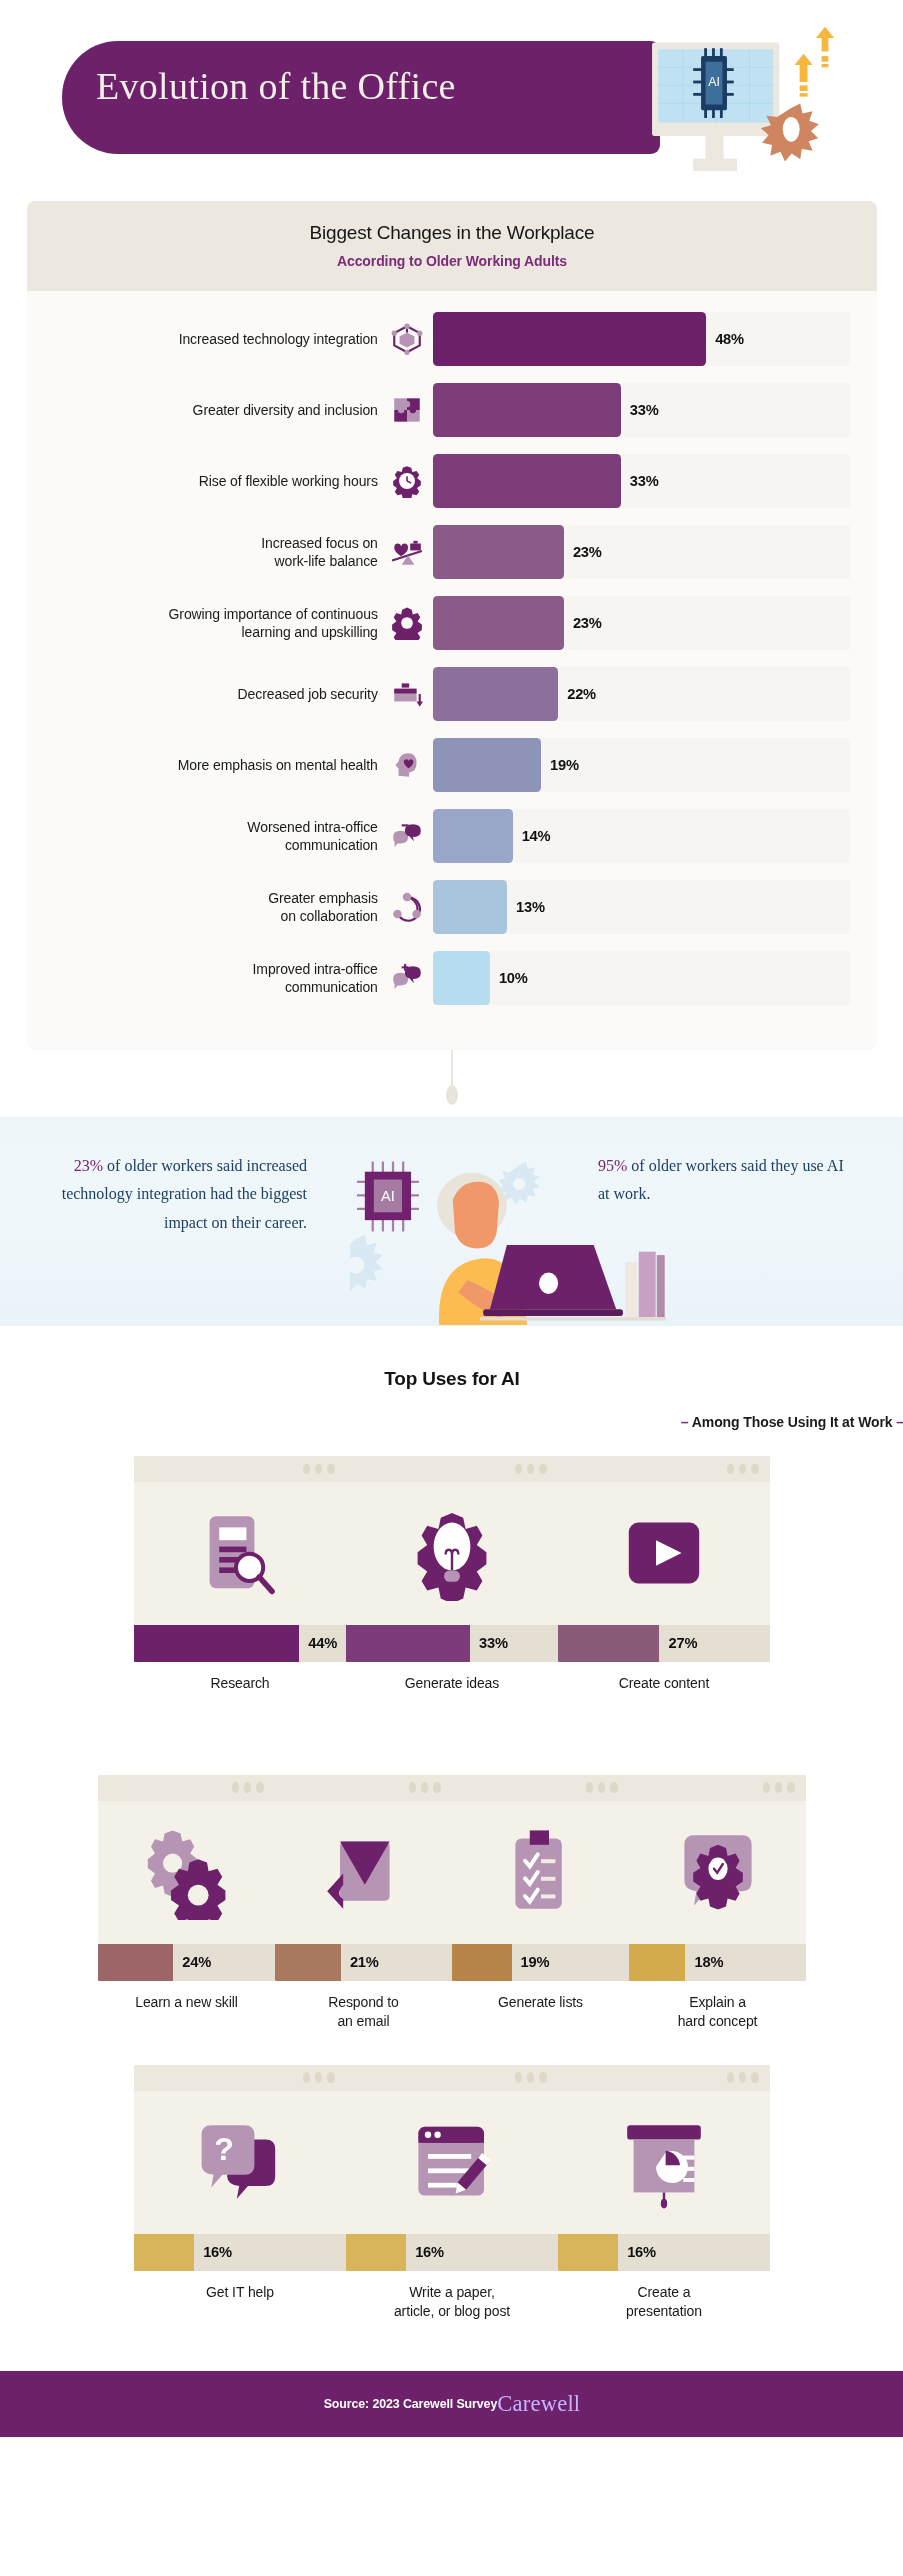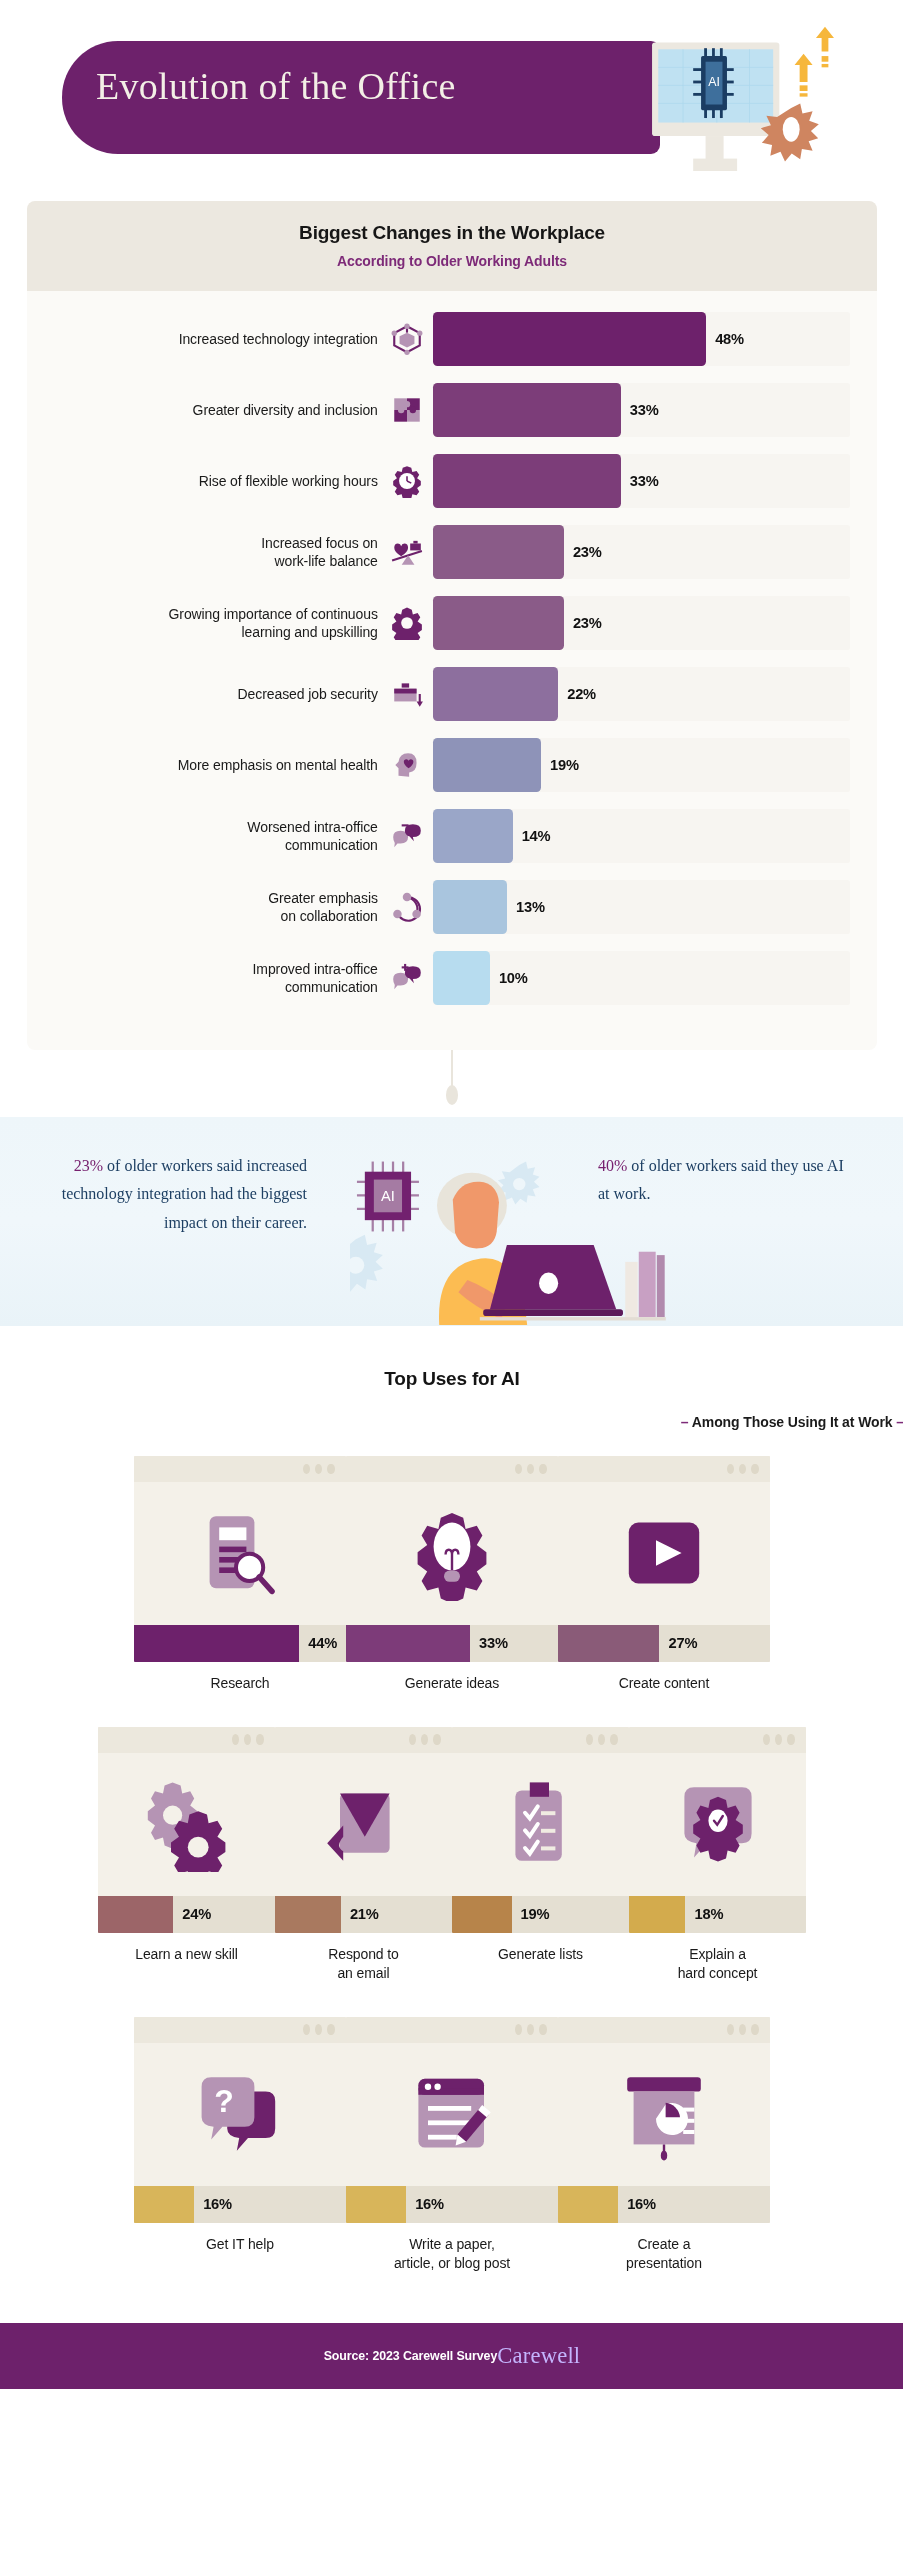--- a/index.html
+++ b/index.html
@@ -44,21 +44,21 @@
   .chart-section { position: relative; padding: 0 0 0 0; }
   .chart-head {
     margin: 8.5px 27px 0 27px;
     background: #ece8e0;
     border-radius: 8px 8px 0 0;
     padding: 21.4px 0 22.6px 0;
     text-align: center;
   }
   .chart-title {
     font-size: 19px;
-    font-weight: 700;
+    font-weight: 400;
     letter-spacing: -0.2px;
     color: #161616;
   }
   .chart-subtitle {
     margin-top: 9px;
     font-size: 14px;
     font-weight: 600;
     color: #7d2a78;
     letter-spacing: -0.1px;
   }
@@ -181,21 +181,21 @@
   .uses-sub .dash { color: #7d2a78; }
 
   .card-row {
     display: flex;
     justify-content: center;
     margin-top: 26px;
   }
   .card-row.r2 { margin-top: 33px; }
   .card-row.r3 { margin-top: 33px; }
   .card-cell { width: 212px; }
-  .card-cell.quad { width: 177px; }
+  .card-cell.quad { width: 177px; margin-top: 48px; }
 
   .card {
     background: #f4f1e9;
     border-radius: 1.1px;
     overflow: hidden;
   }
   .card-bar {
     height: 26px;
     background: #ece8dd;
     display: flex;
@@ -514,21 +514,21 @@
   <div class="connector">
     <div class="line"></div>
     <div class="dot"></div>
   </div>
 
   <div class="ai-band">
     <div class="ai-text left">
       <span class="hl">23%</span><span> of older workers said increased technology integration had the biggest impact on their career.</span>
     </div>
     <div class="ai-text right">
-      <span class="hl">40%</span><span> of older workers said they use AI at work.</span>
+      <span class="hl">95%</span><span> of older workers said they use AI at work.</span>
     </div>
     <div class="ai-art">
       <svg width="316" height="186" viewBox="0 0 560 330">
 
         <g fill="#d8e9f3">
           <path d="M300 46 l12 -6 l3 13 l13 -3 l-4 13 l12 4 l-10 9 l10 9 l-12 4 l5 13 l-14 -2 l-2 13 l-11 -7 l-9 10 l-6 -12 l-13 5 l2 -14 l-13 -3 l9 -10 l-10 -9 l13 -3 l-6 -13 l14 2 Z"></path>
           <circle cx="300" cy="80" r="11" fill="#eef6fa"></circle>
         </g>
         <g fill="#d8e9f3">
           <path d="M10 178 l16 -8 l4 18 l17 -4 l-5 17 l16 5 l-13 12 l13 12 l-16 5 l6 17 l-18 -3 l-3 18 l-15 -10 l-12 14 l-8 -16 l-17 6 l2 -18 l-17 -4 l12 -13 l-13 -12 l17 -4 l-7 -17 l18 3 Z"></path>

